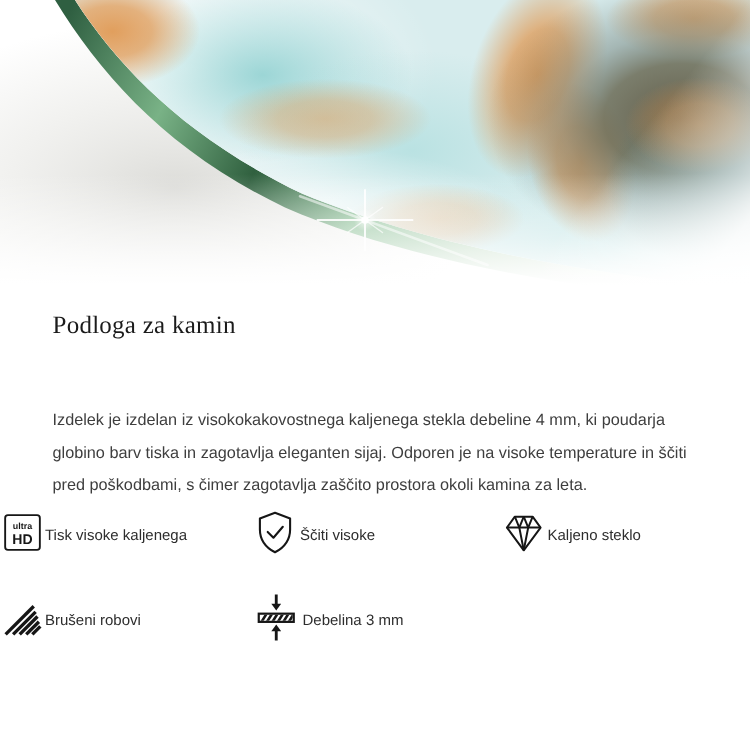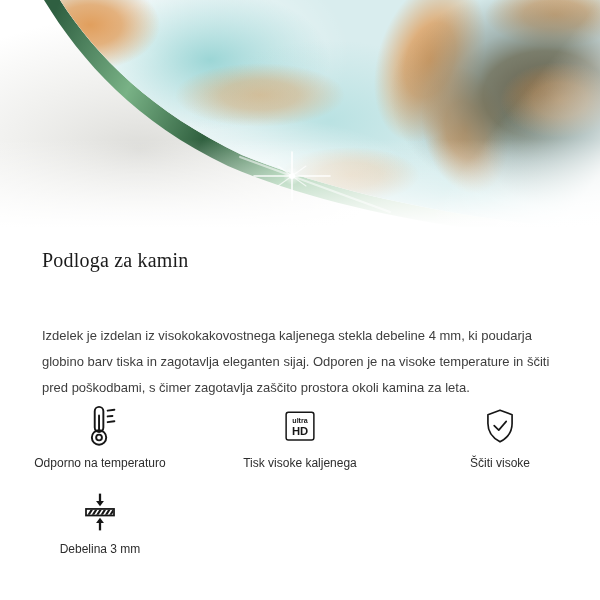--- a/index.html
+++ b/index.html
@@ -16,21 +16,21 @@
     letter-spacing:.2px;
   }
   .body-text{
     position:absolute;left:42px;top:310px;width:520px;
     font-size:13px;line-height:26px;color:#3e3e3e;
   }
   .features{
     position:absolute;left:0;top:400px;width:600px;
     display:grid;grid-template-columns:repeat(3,1fr);row-gap:16px;
   }
-  .feature{display:flex;flex-direction:column;align-items:center;}
+  .feature{display:flex;flex-direction:row;align-items:center;}
   .feature .icon-box{height:52px;display:flex;align-items:center;justify-content:center;}
   .feature .label{margin-top:4px;font-size:12px;color:#2d2d2d;line-height:14px;text-align:center;}
   .ic{stroke:#161616;fill:none;stroke-width:2;}
 </style>
 </head>
 <body>
 
 <div class="canvas">
 
   <div class="hero">
@@ -131,36 +131,20 @@
   </div>
 
   <h1 class="heading">
     <span>Podloga za kamin</span><br>
   </h1>
 
   <p class="body-text">Izdelek je izdelan iz visokokakovostnega kaljenega stekla debeline 4 mm, ki poudarja globino barv tiska in zagotavlja eleganten sijaj. Odporen je na visoke temperature in ščiti pred poškodbami, s čimer zagotavlja zaščito prostora okoli kamina za leta.</p>
 
   <div class="features">
 
-    <div class="feature">
-      <div class="icon-box">
-        <svg width="46" height="46" viewBox="0 0 48 48">
-          <g class="ic" stroke-linecap="round">
-            <rect x="18.5" y="4" width="9" height="26" rx="4.5"></rect>
-            <circle cx="23" cy="36" r="7.5"></circle>
-            <line x1="23" y1="13" x2="23" y2="30"></line>
-            <circle cx="23" cy="36" r="3"></circle>
-            <line x1="32" y1="8" x2="39" y2="7"></line>
-            <line x1="32" y1="14" x2="37" y2="13.5"></line>
-            <line x1="32" y1="20" x2="39" y2="19"></line>
-          </g>
-        </svg>
-      </div>
-      <div class="label">Odporno na temperaturo</div>
-    </div>
 
     <div class="feature">
       <div class="icon-box">
         <svg width="36" height="36" viewBox="0 0 48 48">
           <rect class="ic" x="5.5" y="5.5" width="37" height="37" rx="3" stroke-width="2.8"></rect>
           <text x="24" y="20" text-anchor="middle" font-size="9.5" font-weight="700" font-family="Liberation Sans, DejaVu Sans, sans-serif" fill="#161616">ultra</text>
           <text x="24" y="36" text-anchor="middle" font-size="15" font-weight="700" font-family="Liberation Sans, DejaVu Sans, sans-serif" fill="#161616">HD</text>
         </svg>
       </div>
       <div class="label">Tisk visoke kaljenega</div>
@@ -169,21 +153,50 @@
     <div class="feature">
       <div class="icon-box">
         <svg width="40" height="40" viewBox="0 0 48 48">
           <path class="ic" stroke-width="2.4" stroke-linejoin="round" d="M24 5 L38.5 10.5 V21 C38.5 31.5 32.5 38.5 24 43 C15.5 38.5 9.5 31.5 9.5 21 V10.5 Z"></path>
           <path class="ic" stroke-width="2.6" stroke-linecap="round" stroke-linejoin="round" d="M17 23.5 L22.5 29 L31.5 18.5"></path>
         </svg>
       </div>
       <div class="label">Ščiti visoke</div>
     </div>
 
-
+    <div class="feature">
+      <div class="icon-box">
+        <svg width="38" height="38" viewBox="0 0 48 48">
+          <g class="ic" stroke-width="2" stroke-linejoin="round">
+            <path d="M15 8 H33 L41 19 L24 42 L7 19 Z"></path>
+            <path d="M7 19 H41"></path>
+            <path d="M15 8 L19.5 19 L24 42"></path>
+            <path d="M33 8 L28.5 19 L24 42"></path>
+            <path d="M24 8 L19.5 19"></path>
+            <path d="M24 8 L28.5 19"></path>
+          </g>
+        </svg>
+      </div>
+      <div class="label">Kaljeno steklo</div>
+    </div>
+
+    <div class="feature">
+      <div class="icon-box">
+        <svg width="36" height="36" viewBox="0 0 48 48">
+          <g stroke="#161616" stroke-width="3.6" fill="none">
+            <line x1="6" y1="42" x2="36" y2="12"></line>
+            <line x1="14" y1="42" x2="38" y2="18"></line>
+            <line x1="21" y1="42" x2="40" y2="23"></line>
+            <line x1="28" y1="42" x2="41.5" y2="28.5"></line>
+            <line x1="34.5" y1="42" x2="43" y2="33.5"></line>
+          </g>
+        </svg>
+      </div>
+      <div class="label">Brušeni robovi</div>
+    </div>
 
     <div class="feature">
       <div class="icon-box">
         <svg width="42" height="42" viewBox="0 0 48 48">
           <defs>
             <clipPath id="barClip">
                 <rect x="9" y="21.5" width="30" height="5.5"></rect>
               </clipPath>
           </defs>
           <rect x="8" y="20.5" width="32" height="7.5" fill="#ffffff" stroke="#161616" stroke-width="2"></rect>

